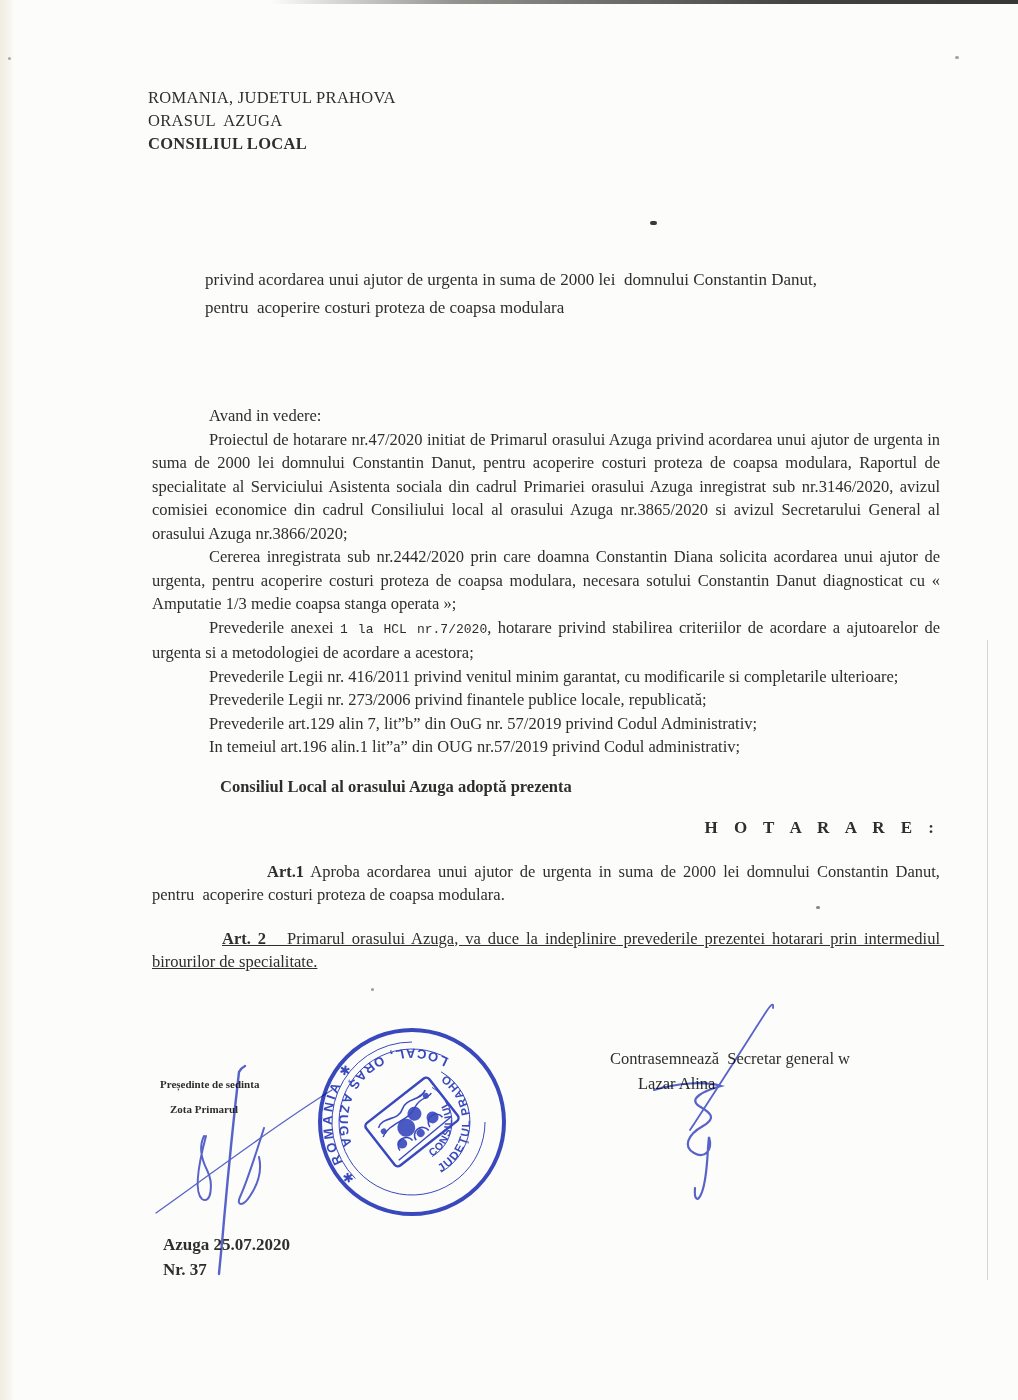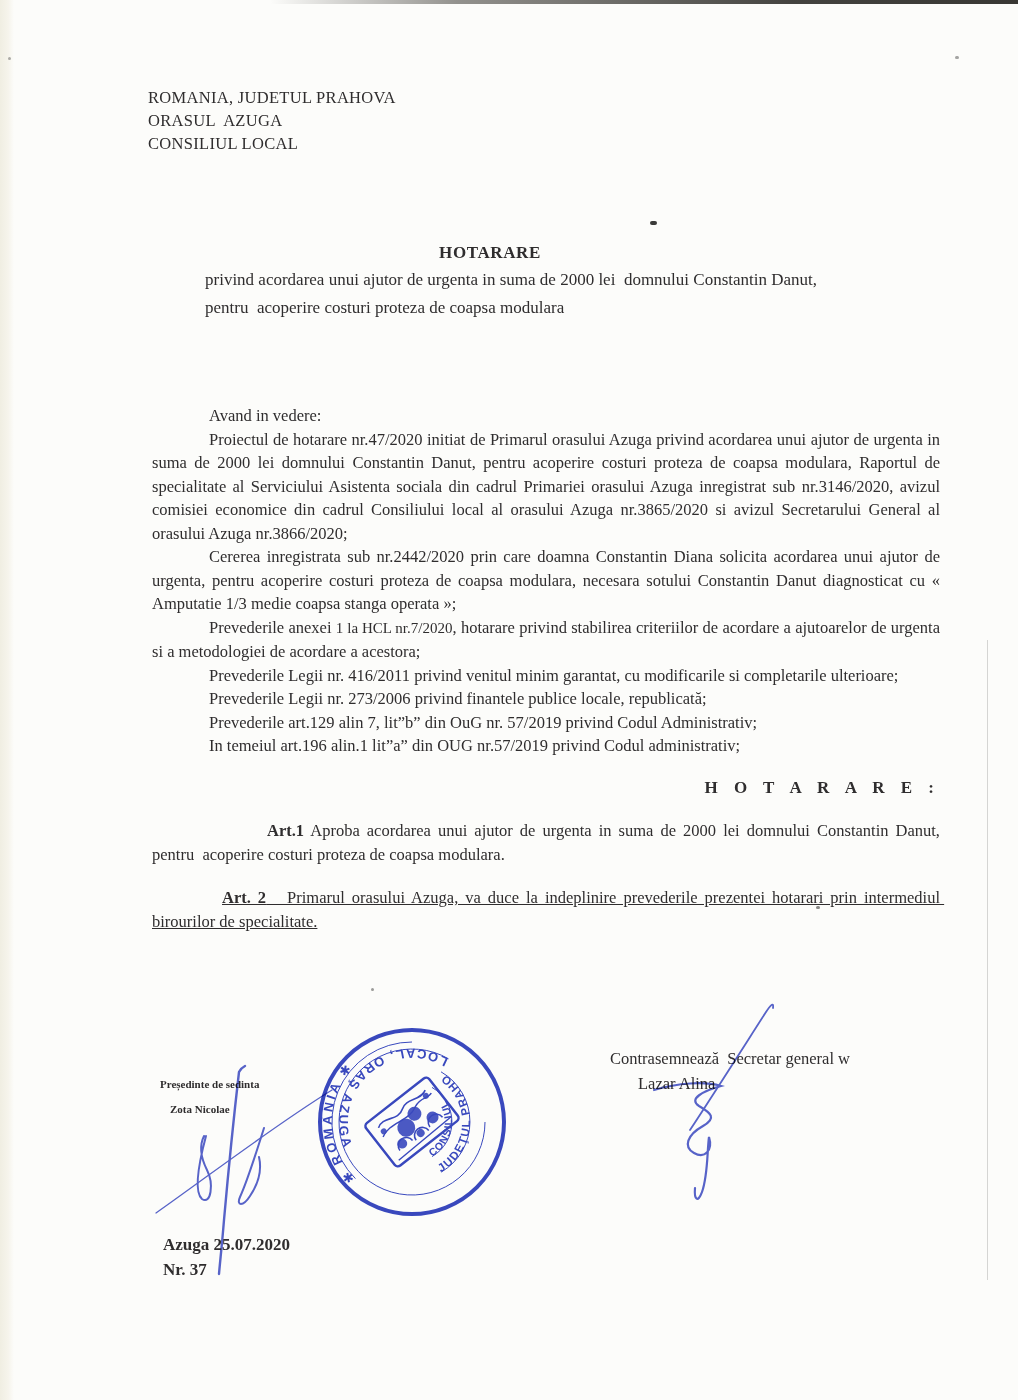--- a/index.html
+++ b/index.html
@@ -12,29 +12,29 @@
   .prews{white-space:pre-wrap;}
   
   .edge-left{position:absolute;left:0;top:0;width:14px;height:1400px;
     background:linear-gradient(to right,#f0eee2 0%,#f6f4ec 60%,rgba(252,252,250,0) 100%);}
   .edge-top{position:absolute;left:270px;top:0;right:0;height:4px;
     background:linear-gradient(to right,rgba(60,58,52,0) 0%,rgba(60,58,52,.55) 25%,rgba(35,34,30,.85) 70%,rgba(35,34,30,.9) 100%);}
   .edge-right{position:absolute;left:987px;top:640px;width:1px;height:640px;background:rgba(140,140,138,.35);}
   .speck{position:absolute;background:#3a3a38;border-radius:2px;}
   
   .letterhead{position:absolute;left:148px;top:86px;font-size:16.5px;line-height:23px;letter-spacing:.3px;}
-  .letterhead .b{font-weight:normal;}
+  .letterhead .b{font-weight:bold;}
   
   .title{position:absolute;left:95px;top:243px;width:790px;text-align:center;
     font-weight:bold;font-size:17px;letter-spacing:.6px;}
   .subtitle{position:absolute;left:205px;top:266px;width:750px;font-size:17px;line-height:28px;}
   
   .body{position:absolute;left:152px;top:404px;width:788px;font-size:16.5px;line-height:23.5px;text-align:justify;}
   .body p{margin:0;text-indent:57px;}
-  .sans{font-family:Liberation Serif, serif;font-size:15px;}
+  .sans{font-family:Liberation Mono, monospace;font-size:13px;}
   .adoption{margin-top:16px !important;font-weight:bold;text-indent:68px !important;}
   .decision{margin-top:18px !important;text-align:right;text-indent:0 !important;
     font-weight:bold;letter-spacing:6px;font-size:17px;}
   .art1{margin-top:20px !important;text-indent:115px !important;}
   .art2{margin-top:20px !important;text-indent:70px !important;text-decoration:underline;}
   .artlbl{font-weight:bold;}
   
   .sig-left{position:absolute;left:160px;top:1048px;font-size:11px;font-weight:bold;line-height:25px;margin-top:24px;}
   .sig-left .name{padding-left:10px;}
   .sig-right{position:absolute;left:610px;top:1046px;font-size:16.5px;font-weight:normal;line-height:25px;}
@@ -57,45 +57,45 @@
   <div class="speck" style="left:8px;top:57px;width:3px;height:3px;opacity:.4;"></div>
   <div class="speck" style="left:816px;top:906px;width:4px;height:3px;opacity:.6;"></div>
   <div class="speck" style="left:371px;top:988px;width:3px;height:3px;opacity:.5;"></div>
 
   <div class="letterhead">
     <div class="prews">ROMANIA, JUDETUL PRAHOVA</div>
     <div class="prews">ORASUL  AZUGA</div>
     <div class="prews b">CONSILIUL LOCAL</div>
   </div>
 
-  <div class="title">HOTARARE</div>
   <div class="subtitle">
     <div class="prews">privind acordarea unui ajutor de urgenta in suma de 2000 lei  domnului Constantin Danut,</div>
     <div class="prews">pentru  acoperire costuri proteza de coapsa modulara</div>
   </div>
 
   <div class="body">
     <p>Avand in vedere:</p>
     <p>Proiectul de hotarare nr.47/2020 initiat de Primarul orasului Azuga privind acordarea unui ajutor de urgenta in suma de 2000 lei  domnului Constantin Danut, pentru  acoperire costuri proteza de coapsa modulara, Raportul de specialitate  al Serviciului Asistenta sociala din cadrul Primariei orasului Azuga inregistrat sub nr.3146/2020, avizul comisiei economice din cadrul Consiliului local al orasului Azuga nr.3865/2020 si avizul Secretarului General al orasului Azuga nr.3866/2020;</p>
     <p>Cererea inregistrata sub nr.2442/2020 prin care doamna Constantin Diana solicita acordarea unui ajutor de urgenta, pentru  acoperire costuri proteza de coapsa modulara, necesara sotului Constantin Danut diagnosticat cu « Amputatie 1/3 medie coapsa stanga operata »;</p>
     <p><span>Prevederile anexei </span><span class="sans">1 la HCL nr.7/2020</span><span>, hotarare privind stabilirea criteriilor de acordare a ajutoarelor de urgenta si a metodologiei de acordare a acestora;</span></p>
     <p>Prevederile Legii nr. 416/2011 privind venitul minim garantat, cu modificarile si completarile ulterioare;</p>
     <p>Prevederile Legii nr. 273/2006 privind finantele publice locale, republicată;</p>
     <p>Prevederile art.129 alin 7, lit”b” din OuG nr. 57/2019 privind Codul Administrativ;</p>
     <p>In temeiul art.196 alin.1 lit”a” din OUG nr.57/2019 privind Codul administrativ;</p>
 
+    <p class="adoption">Consiliul Local al orasului Azuga adoptă prezenta</p>
     <p class="decision">H O T A R A R E :</p>
 
     <p class="art1"><span class="artlbl">Art.1</span><span class="prews"> Aproba acordarea unui ajutor de urgenta in suma de 2000 lei domnului Constantin Danut,  pentru  acoperire costuri proteza de coapsa modulara.</span></p>
     <p class="art2"><span class="artlbl">Art. 2</span><span class="prews">   Primarul orasului Azuga, va duce la indeplinire prevederile prezentei hotarari prin intermediul birourilor de specialitate.</span></p>
   </div>
 
   <div class="sig-left">
     <div>Președinte de sedinta</div>
-    <div class="name">Zota Nicolae</div>
+    <div class="name">Zota Primarul</div>
   </div>
   <div class="sig-right">
     <div class="prews">Contrasemnează  Secretar general w</div>
     <div class="name">Lazar Alina</div>
   </div>
 
   <svg class="stamp" width="200" height="200" viewBox="-100 -100 200 200">
     <g fill="none" stroke="#2e3fbe">
       <circle cx="0" cy="0" r="92" stroke-width="4"></circle>
       <path id="ringL" d="M -56.6,56.6 A 80 80 0 0 1 0,-80"></path>

